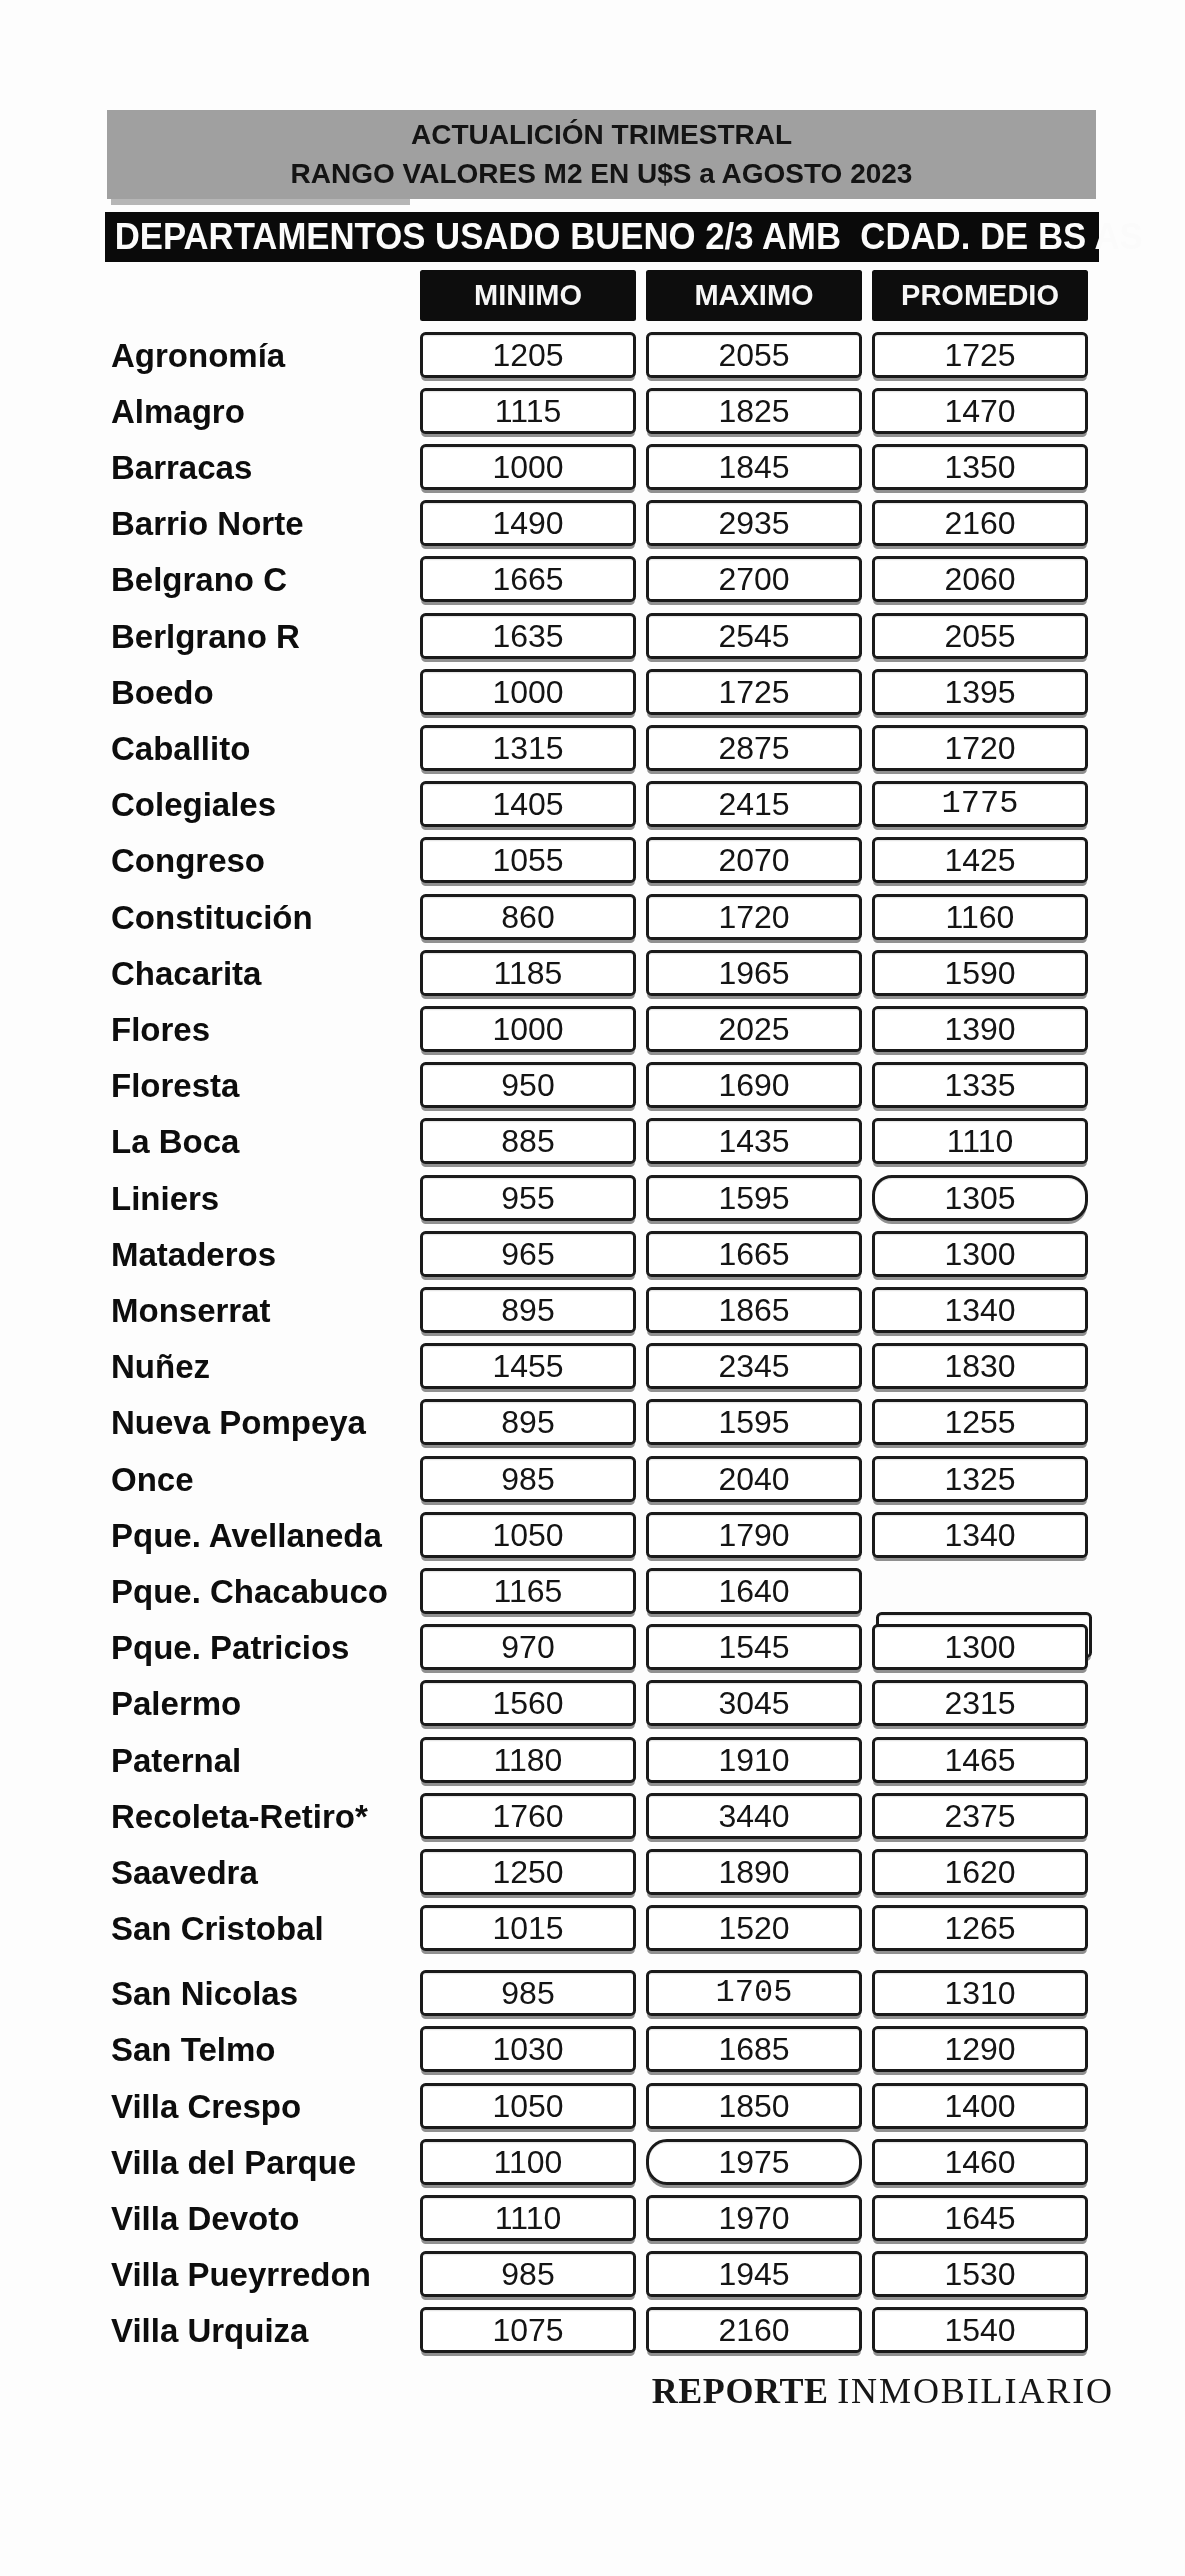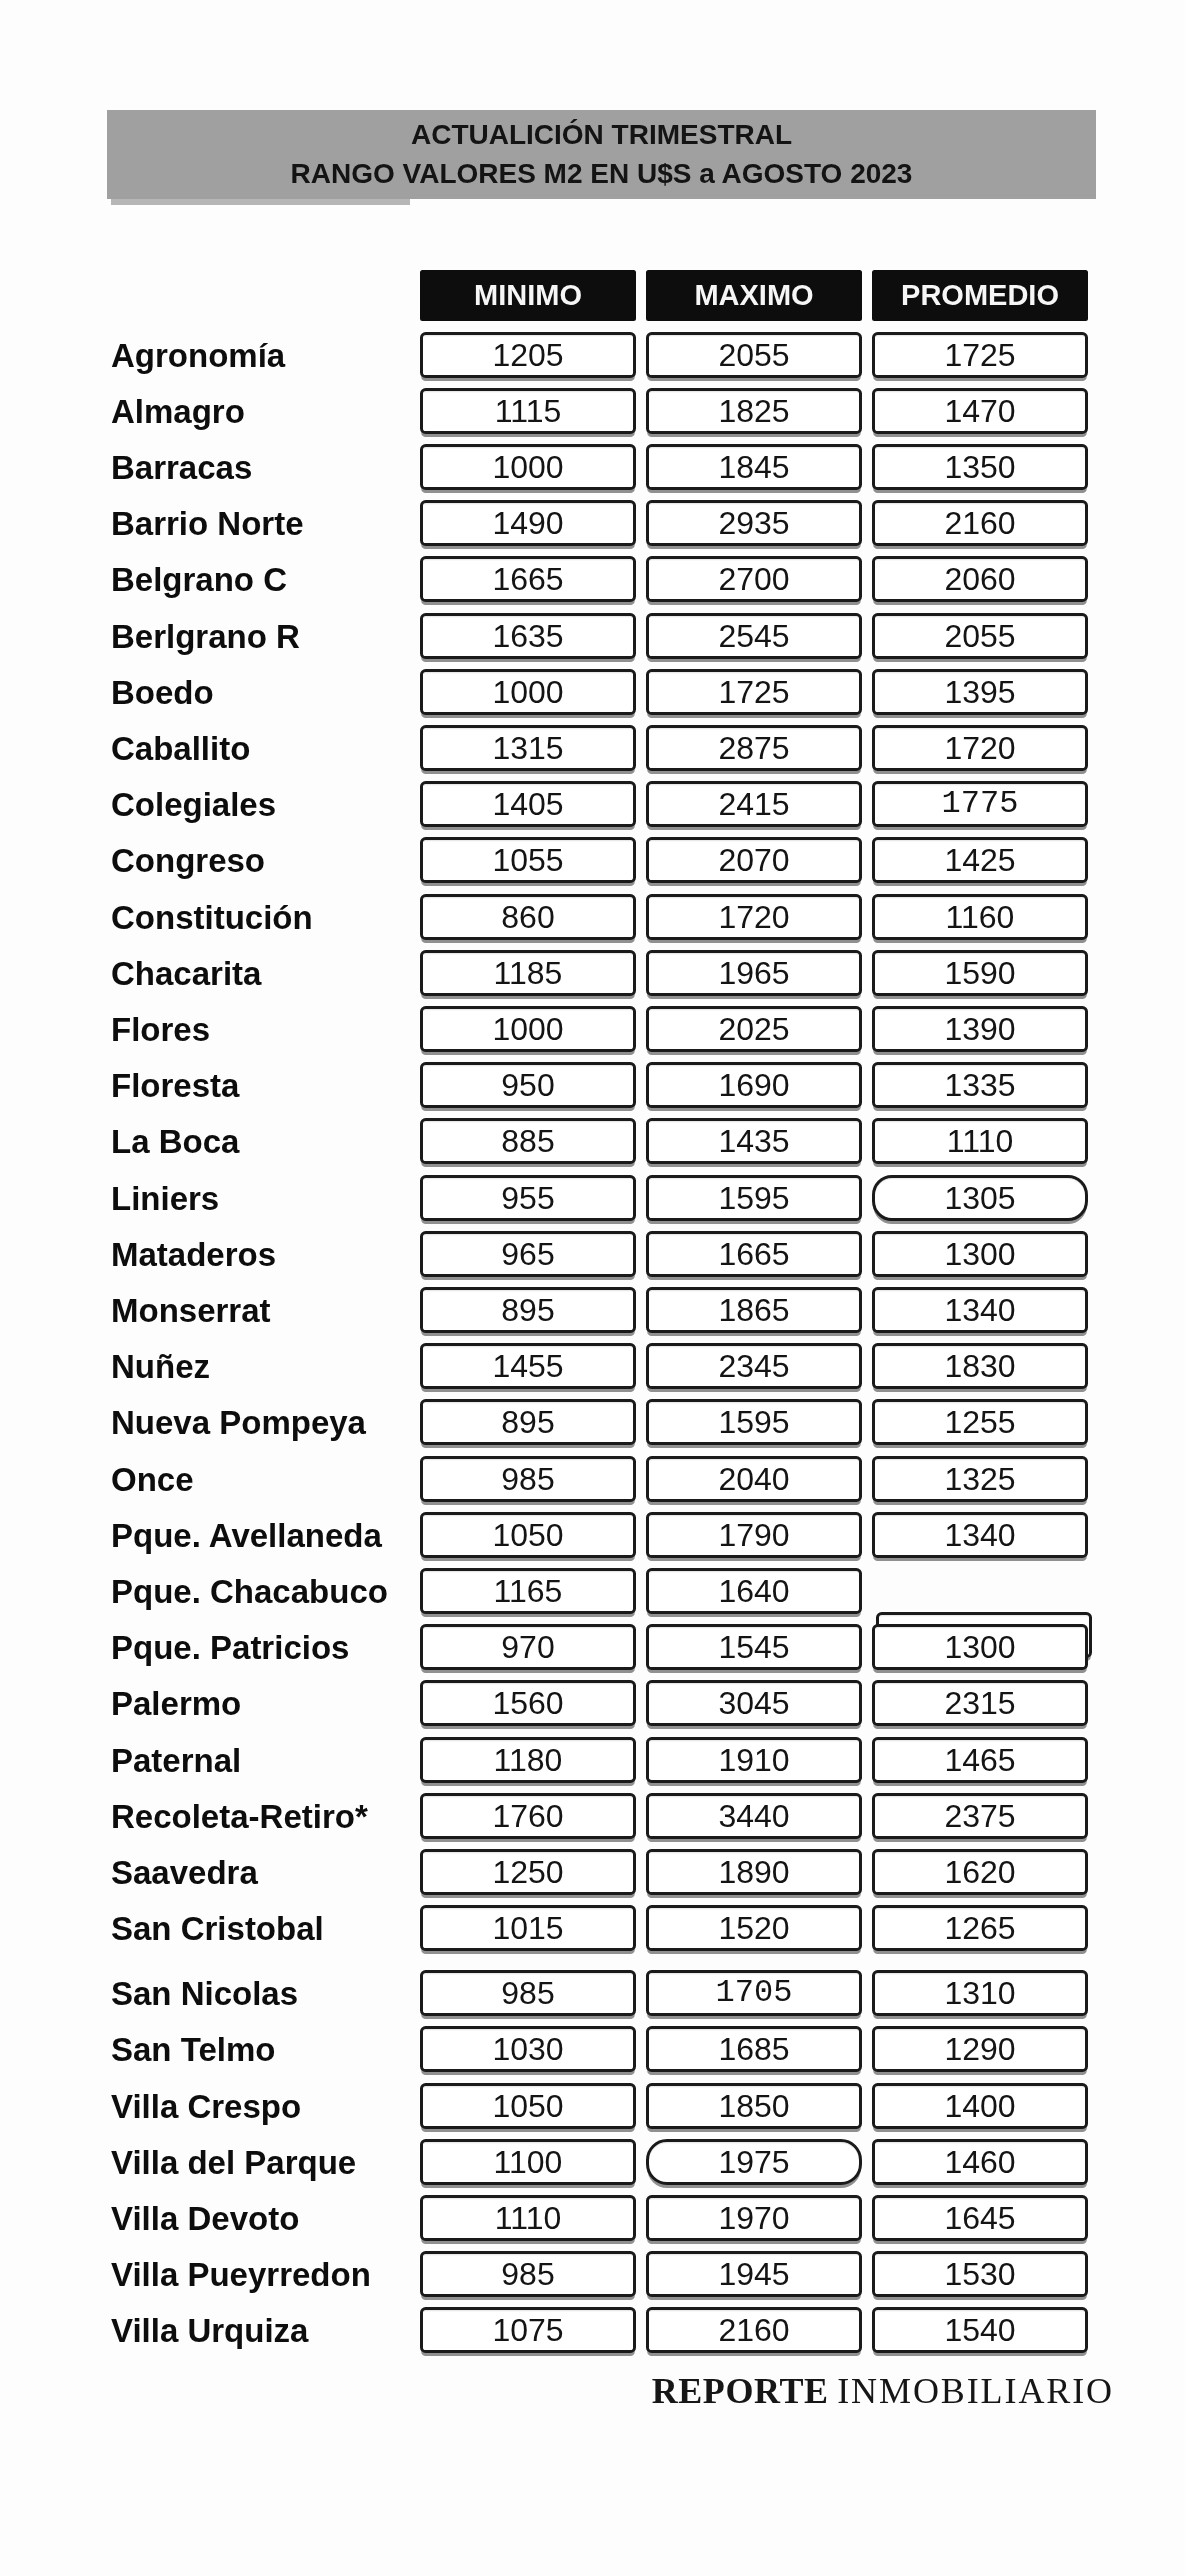--- a/index.html
+++ b/index.html
@@ -67,20 +67,23 @@
 
 <div class="sheet">
 
   <div class="title-box">
     <div>ACTUALICIÓN TRIMESTRAL</div>
     <div>RANGO VALORES M2 EN U$S a AGOSTO 2023</div>
   </div>
 
   <div class="title-strip"></div>
 
+  <div class="section-bar">
+    <span>DEPARTAMENTOS USADO BUENO 2/3 AMB  CDAD. DE BS AS</span>
+  </div>
 
   <div class="col-head col-min">MINIMO</div>
   <div class="col-head col-max">MAXIMO</div>
   <div class="col-head col-avg">PROMEDIO</div>
 
   <div>
       <div class="row" style="top: 332px;">
         <div class="row-label">Agronomía</div>
         <div class="vbox" style="left: 420px;">1205</div>
         <div class="vbox" style="left: 646px;">2055</div>

